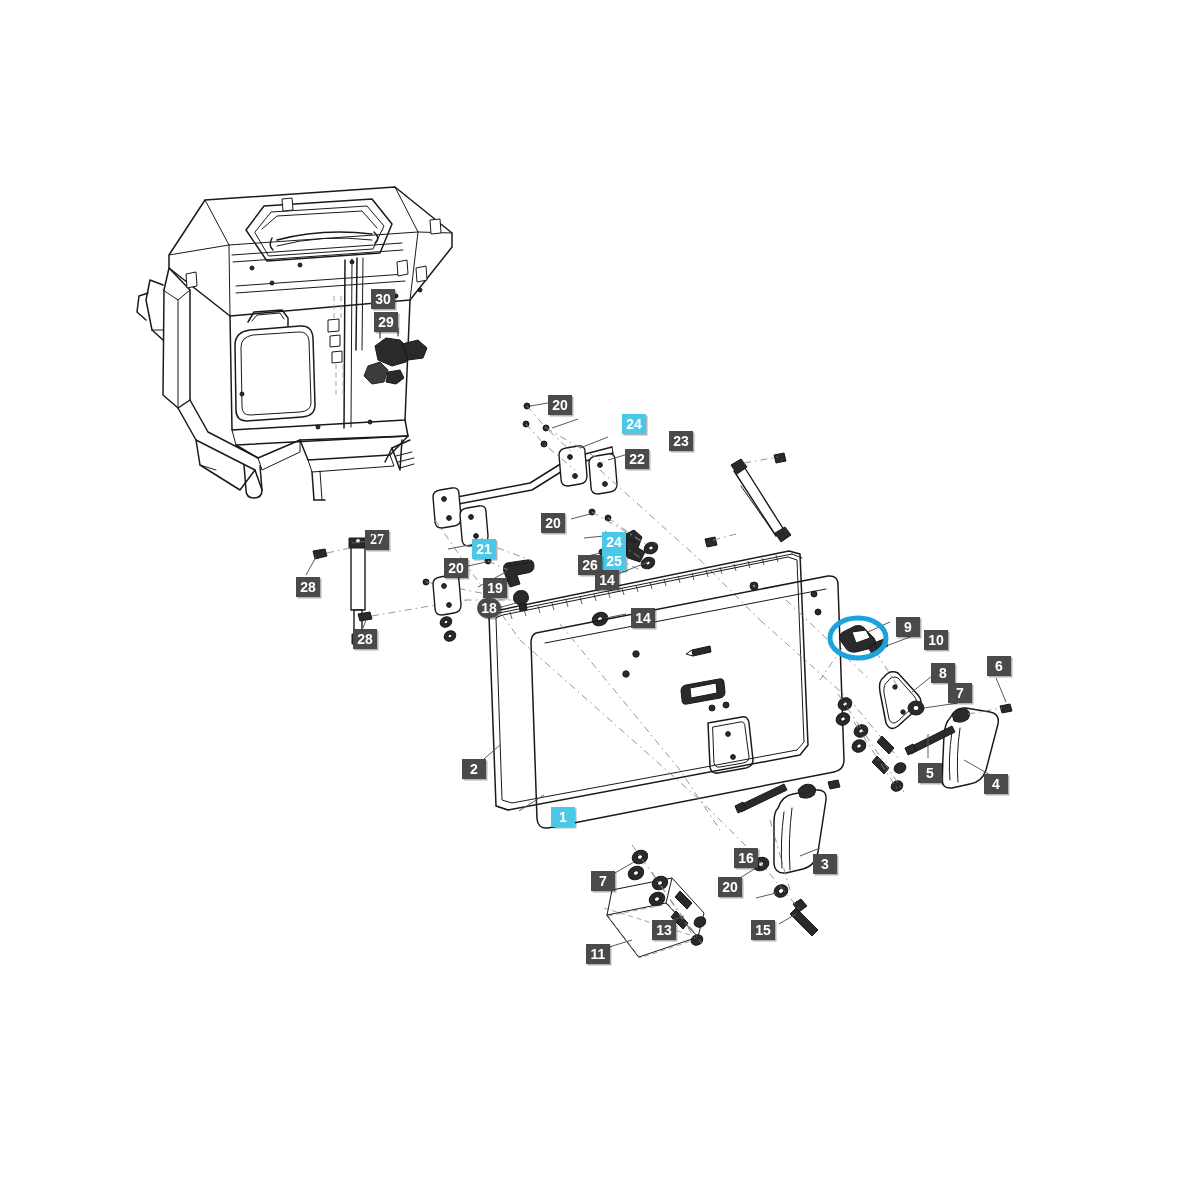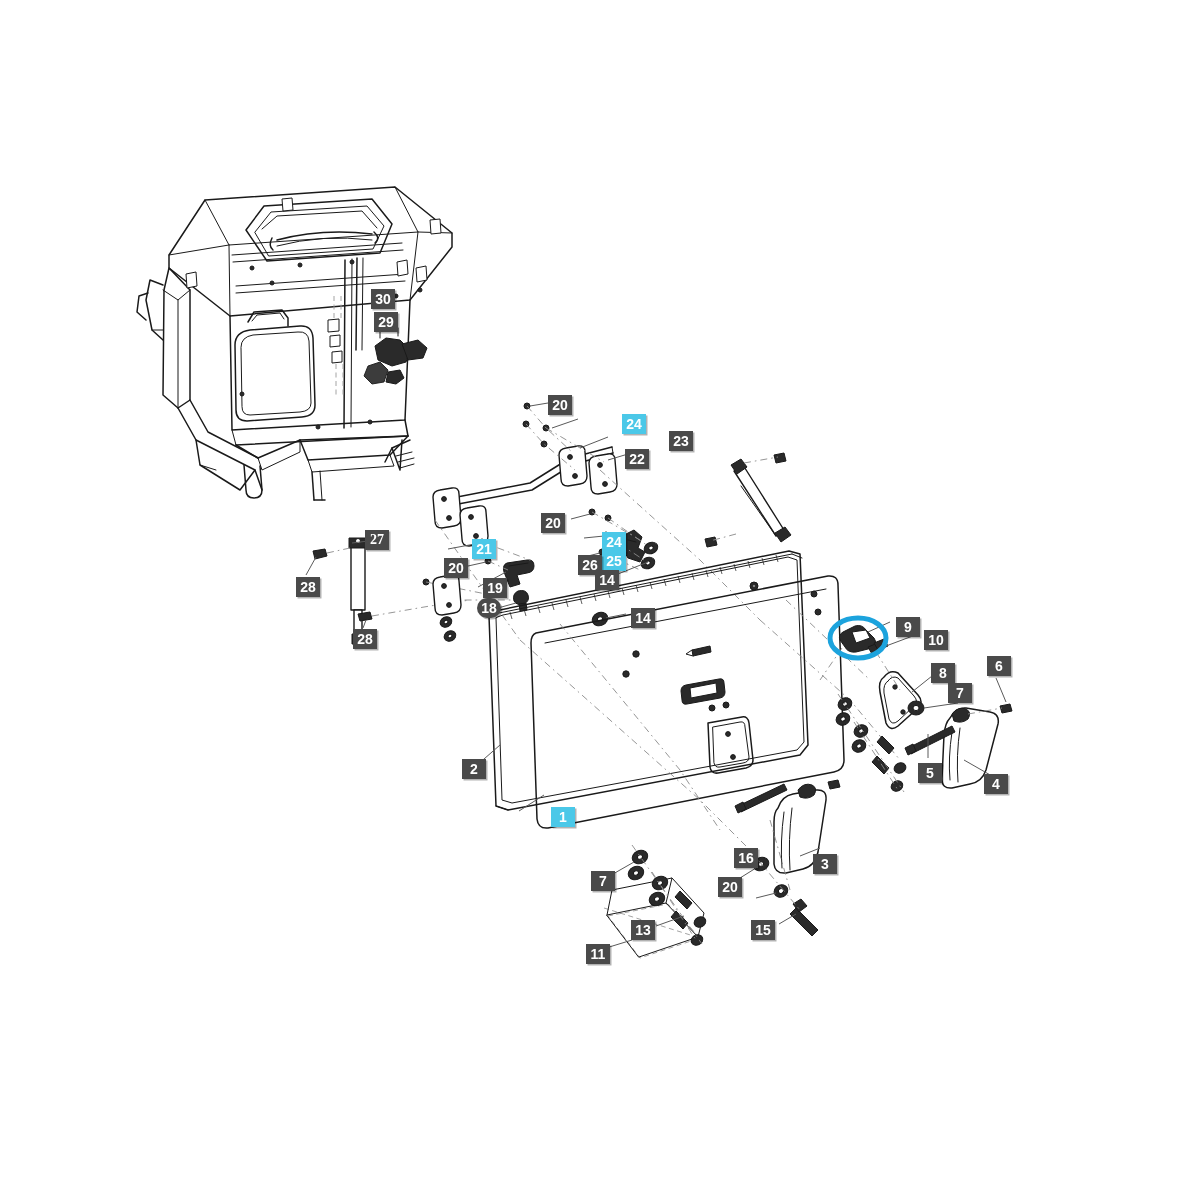--- a/index.html
+++ b/index.html
@@ -464,17 +464,17 @@
       <div class="callout dark" style="left: 987px; top: 656px;">6</div>
       <div class="callout dark" style="left: 918px; top: 763px;">5</div>
       <div class="callout dark" style="left: 984px; top: 774px;">4</div>
       <div class="callout dark" style="left: 462px; top: 759px;">2</div>
       <div class="callout hl" style="left: 503px; top: 807px;">1</div>
       <div class="callout dark" style="left: 813px; top: 854px;">3</div>
       <div class="callout dark" style="left: 591px; top: 871px;">7</div>
       <div class="callout dark" style="left: 718px; top: 877px;">20</div>
       <div class="callout dark" style="left: 734px; top: 848px;">16</div>
       <div class="callout dark" style="left: 751px; top: 920px;">15</div>
-      <div class="callout dark" style="left: 631px; top: 920px;">13</div>
+      <div class="callout dark" style="left: 652px; top: 920px;">13</div>
       <div class="callout dark" style="left: 586px; top: 944px;">11</div>
     </div>
 
 </div>
 
 </body></html>

